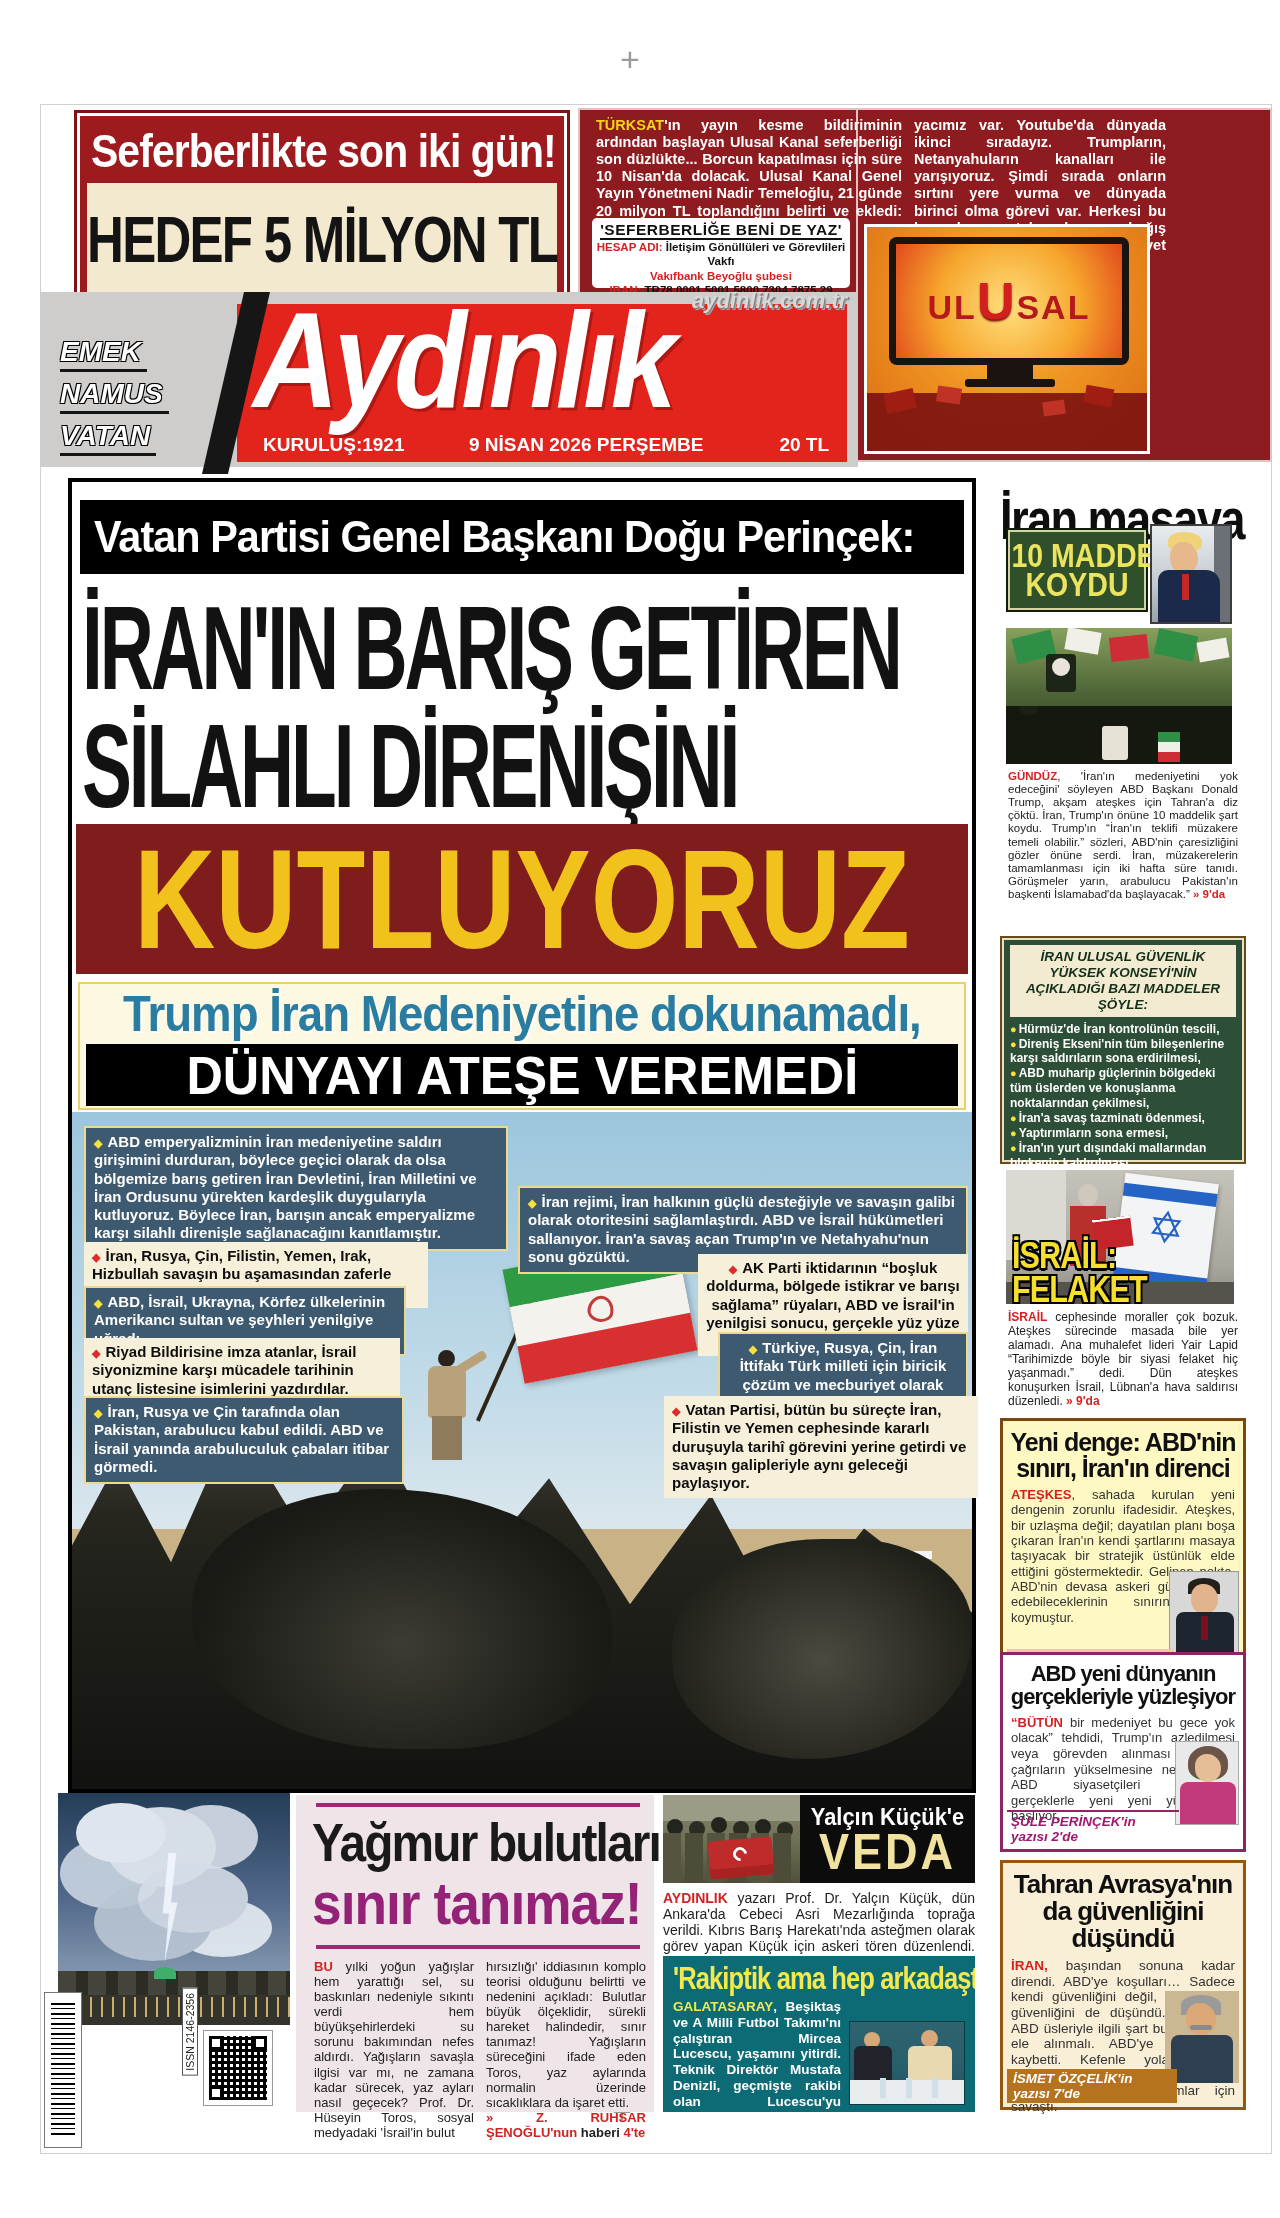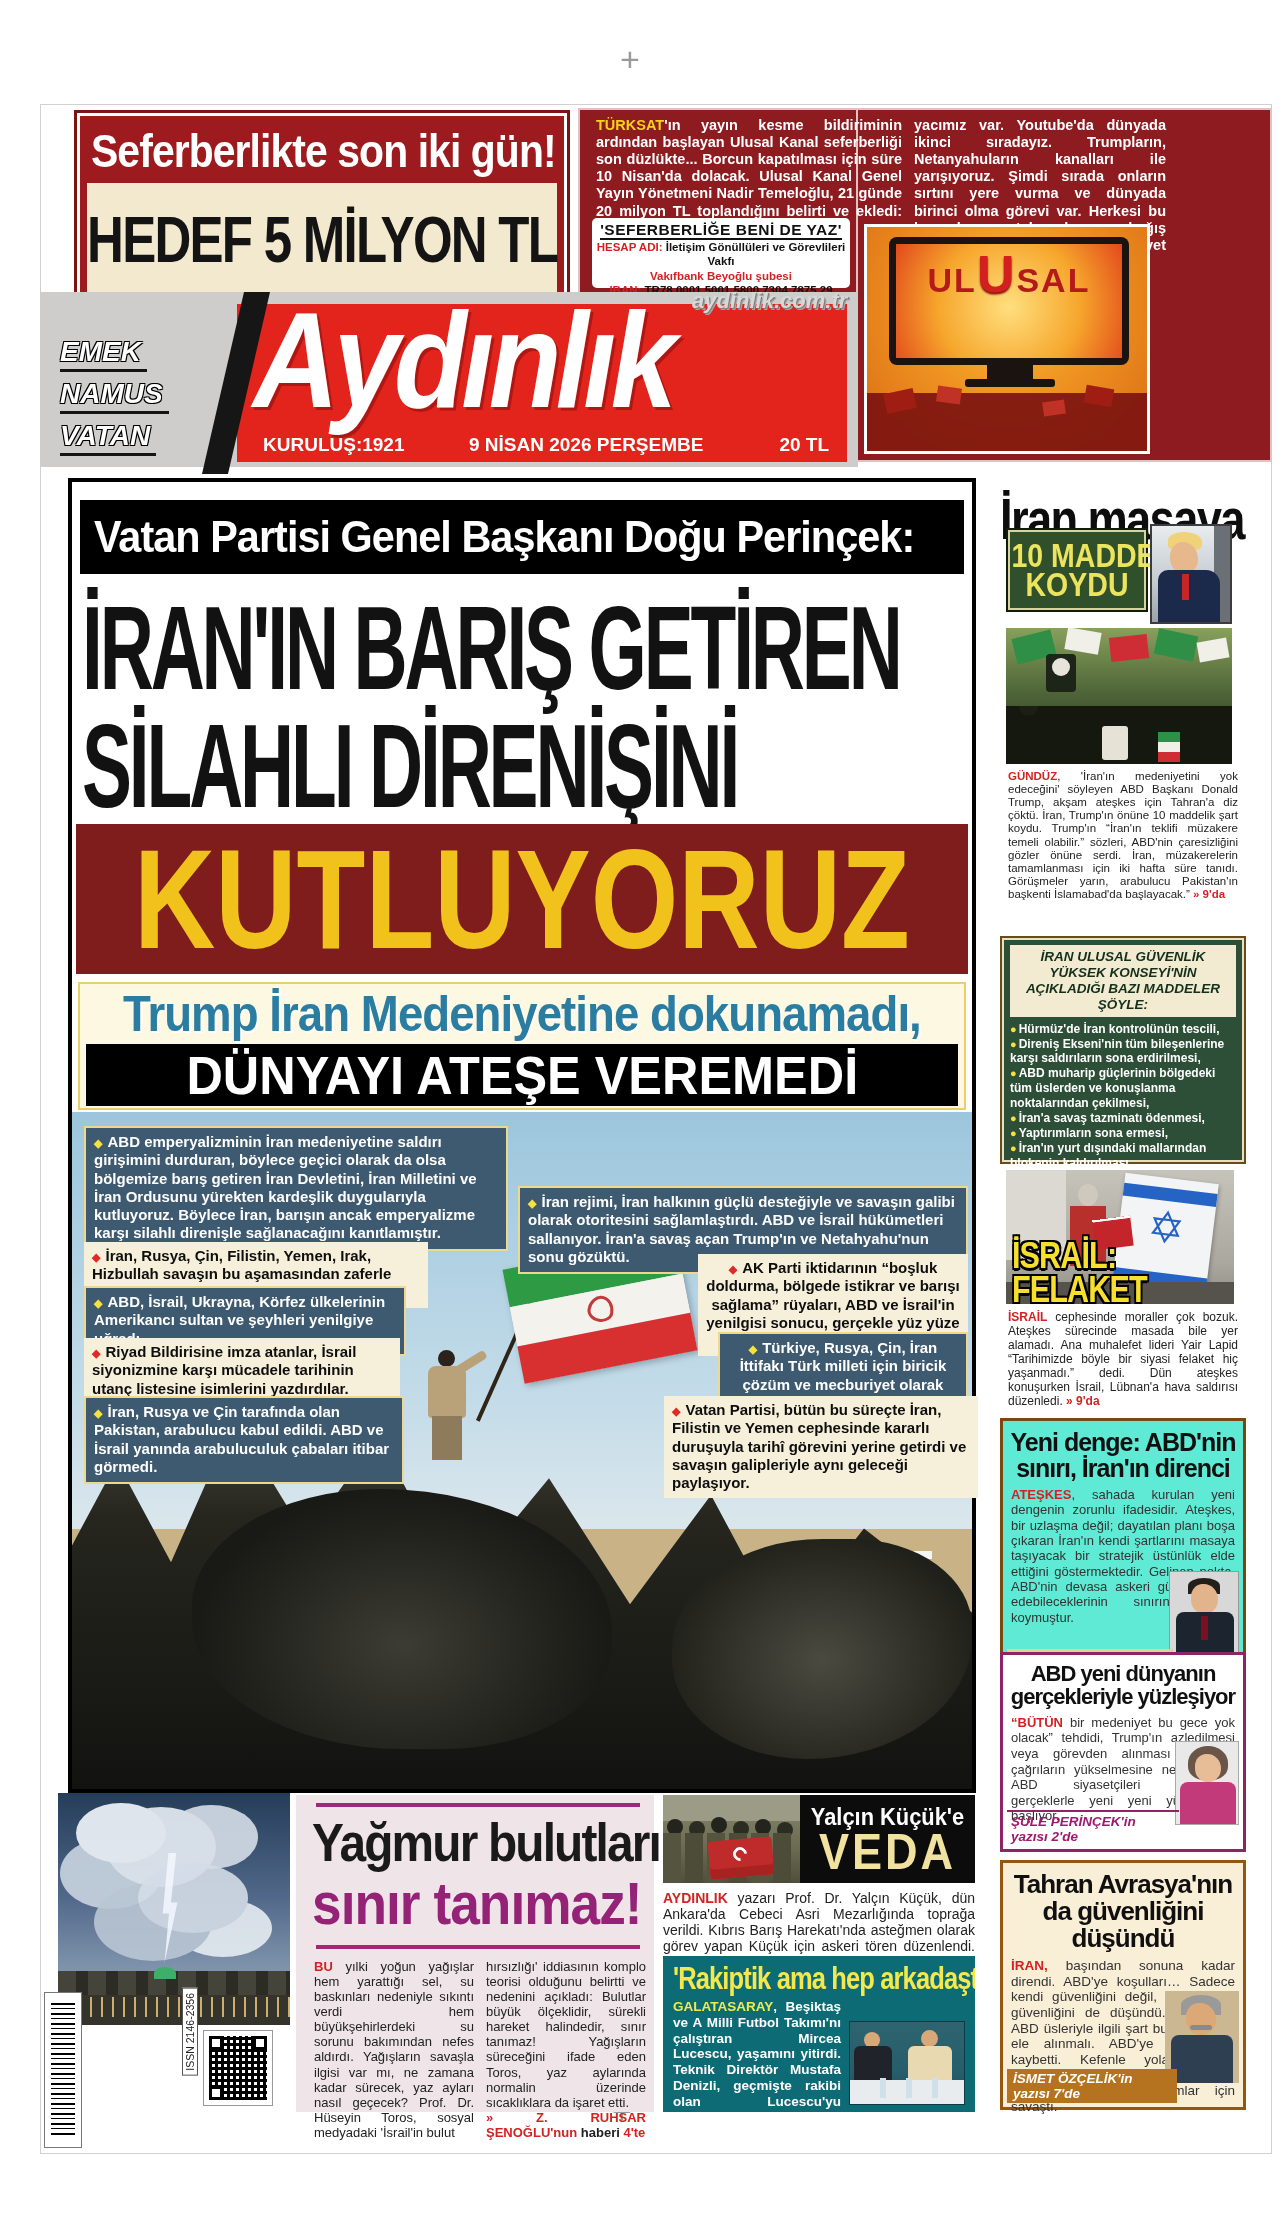--- a/index.html
+++ b/index.html
@@ -57,21 +57,21 @@
       <span class="red">HESAP ADI:</span>
       <span>İletişim Gönüllüleri ve Görevlileri Vakfı</span><br>
       <span class="red">Vakıfbank Beyoğlu şubesi</span><br>
       <span class="red">IBAN:</span>
       <span>TR78 0001 5001 5800 7304 7875 29</span>
     </div>
   </div>
 
   <div class="abs" style="left:864px;top:224px;width:286px;height:230px;border:3px solid #fff;background:radial-gradient(circle at 50% 35%,#f9c243 0%,#ef9422 45%,#d96a12 100%);overflow:hidden">
     <div style="position:absolute;left:22px;top:10px;width:240px;height:128px;background:#1a1310;border-radius:8px;padding:7px">
-      <div style="width:100%;height:100%;background:radial-gradient(circle at 50% 55%,#ffdf7e 0%,#f6a62c 55%,#e2491c 100%);display:flex;justify-content:center">
+      <div style="width:100%;height:100%;background:radial-gradient(circle at 50% 55%,#ffdf7e 0%,#f6a62c 55%,#e2491c 100%);display:flex;align-items:center;justify-content:center">
         <span style="font-weight:800;color:#b51a1a;font-size:34px;letter-spacing:2px">
           <span>UL</span><span style="font-size:52px;color:#d41f1f;text-shadow:0 2px 2px #7e0f0f">U</span><span>SAL</span>
         </span>
       </div>
     </div>
     <div style="position:absolute;left:120px;top:138px;width:46px;height:14px;background:#1a1310"></div>
     <div style="position:absolute;left:98px;top:152px;width:90px;height:8px;background:#1a1310;border-radius:3px"></div>
     <div style="position:absolute;left:0;bottom:0;width:100%;height:58px;background:radial-gradient(circle at 12% 0%,transparent 12px,#7e1410 13px) ,radial-gradient(circle at 38% 10%,transparent 10px,#8c1812 11px),radial-gradient(circle at 70% 4%,transparent 12px,#7e1410 13px);background-color:#8c1812;opacity:.92"></div>
     <div style="position:absolute;left:18px;bottom:40px;width:30px;height:20px;background:#a01d14;transform:rotate(-12deg)"></div>
     <div style="position:absolute;left:70px;bottom:48px;width:24px;height:16px;background:#c03126;transform:rotate(8deg)"></div>
@@ -222,21 +222,21 @@
     <div style="position:absolute;left:0;bottom:0;width:100%;height:22px;background:#55534c"></div>
     <div class="outl" style="position:absolute;left:6px;top:64px;color:#f6df2e;font-weight:800;font-size:34px;letter-spacing:-1px;transform:scale(.9,1.1);transform-origin:left top">İSRAİL:</div>
     <div class="outl" style="position:absolute;left:6px;top:98px;color:#f6df2e;font-weight:800;font-size:34px;letter-spacing:-1px;transform:scale(.9,1.1);transform-origin:left top">FELAKET</div>
   </div>
 
   <p class="abs j" style="left:1008px;top:1310px;width:230px;font-size:12px;line-height:1.17;color:#222">
     <b class="red">İSRAİL</b><span> cephesinde moraller çok bozuk. Ateşkes sürecinde masada bile yer alamadı. Ana muhalefet lideri Yair Lapid “Tarihimizde böyle bir siyasi felaket hiç yaşanmadı.” dedi. Dün ateşkes konuşurken İsrail, Lübnan'a hava saldırısı düzenledi.</span>
     <b class="red">» 9'da</b>
   </p>
 
-  <div class="sidebox" style="left:1000px;top:1418px;width:246px;height:272px;background:#5eead4;border:3px solid #7a470e">
+  <div class="sidebox" style="left:1000px;top:1418px;width:246px;height:272px;background:#fef9c3;border:3px solid #7a470e">
     <div class="sbh" style="font-size:25px;padding:8px 6px 4px">Yeni denge: ABD'nin sınırı, İran'ın direnci</div>
     <p class="sbb j" style="font-size:13px;line-height:1.18;padding:2px 8px 0">
       <b class="red">ATEŞKES</b><span>, sahada kurulan yeni dengenin zorunlu ifadesidir. Ateşkes, bir uzlaşma değil; dayatılan planı boşa çıkaran İran'ın kendi şartlarını masaya taşıyacak bir stratejik üstünlük elde ettiğini göstermektedir. Gelinen nokta, ABD'nin devasa askeri gücüyle elde edebileceklerinin sınırını ortaya koymuştur.</span>
     </p>
     <div style="position:absolute;right:4px;bottom:22px;width:70px;height:94px;background:#d8d8d8;border:1px solid #999;overflow:hidden">
       <div style="position:absolute;left:18px;top:6px;width:32px;height:16px;background:#23201c;border-radius:50% 50% 0 0"></div>
       <div style="position:absolute;left:21px;top:12px;width:27px;height:30px;background:#e2b48c;border-radius:45% 55% 50% 50%"></div>
       <div style="position:absolute;left:6px;top:40px;width:58px;height:54px;background:#1c2430;border-radius:8px 8px 0 0"></div>
       <div style="position:absolute;left:31px;top:44px;width:7px;height:24px;background:#7a1020"></div>
     </div>

